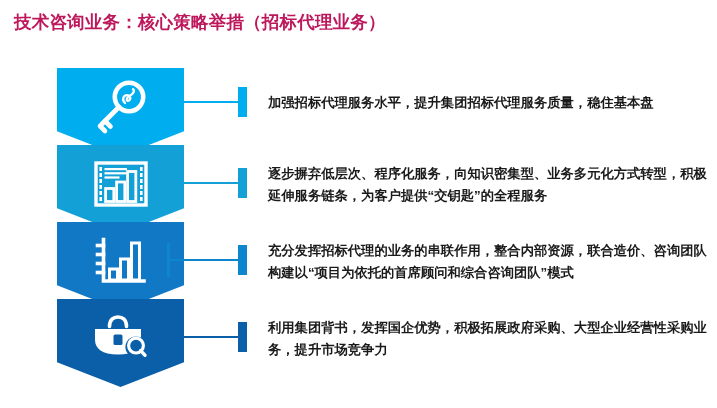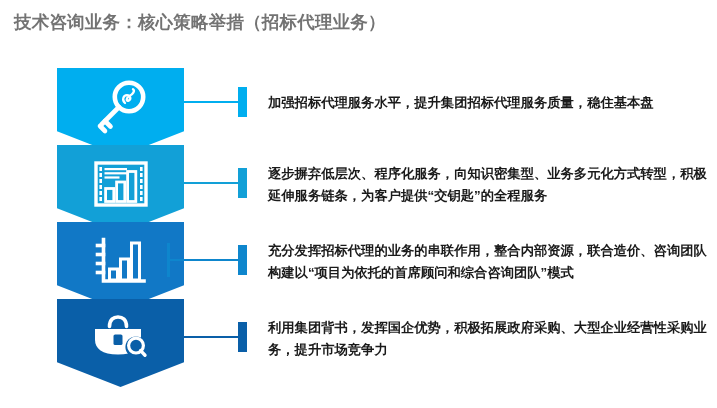--- a/index.html
+++ b/index.html
@@ -15,21 +15,21 @@
     font-family: "Liberation Sans", "DejaVu Sans", sans-serif;
   }
 
   
   #slide-title {
     position: absolute;
     left: 14px;
     top: 10px;
     font-size: 17.5px;
     font-weight: bold;
-    color: #737373;
+    color: #be185d;
     letter-spacing: 0.2px;
     white-space: nowrap;
   }
 
   
   #chevron-stack {
     position: absolute;
     left: 57px;
     top: 68px;
     width: 127px;

